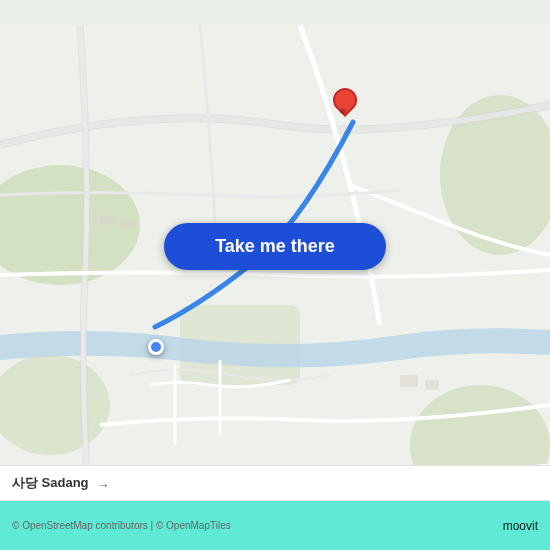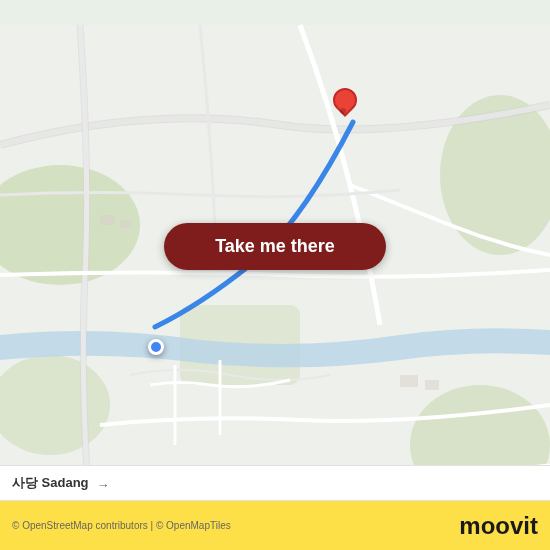--- a/index.html
+++ b/index.html
@@ -28,21 +28,21 @@
       pointer-events: none;
     }
 
     
     #take-me-there-btn {
       position: absolute;
       top: 223px;
       left: 164px;
       width: 222px;
       height: 47px;
-      background-color: #7f1d1d;
+      background-color: #1d4ed8;
       color: white;
       border: none;
       border-radius: 24px;
       font-size: 18px;
       font-weight: 600;
       cursor: pointer;
       display: flex;
       align-items: center;
       justify-content: center;
       box-shadow: 0 2px 8px rgba(0,0,0,0.3);
@@ -96,21 +96,21 @@
       border-radius: 50%;
     }
 
     
     #bottom-bar {
       position: absolute;
       bottom: 0;
       left: 0;
       width: 100%;
       height: 50px;
-      background: #fde047;
+      background: #5eead4;
       display: flex;
       align-items: center;
       padding: 4px 12px;
       gap: 8px;
       z-index: 20;
       border-top: 1px solid #e0e0e0;
     }
 
     #attribution {
       font-size: 10px;
@@ -118,22 +118,22 @@
     }
 
     #moovit-logo {
       margin-left: auto;
       display: flex;
       align-items: center;
       gap: 4px;
     }
 
     #moovit-text {
-      font-size: 24px;
-      font-weight: 700;
+      font-size: 12px;
+      font-weight: 400;
       color: #1a1a1a;
     }
 
     
     #route-info {
       position: absolute;
       bottom: 50px;
       left: 0;
       width: 100%;
       background: white;

